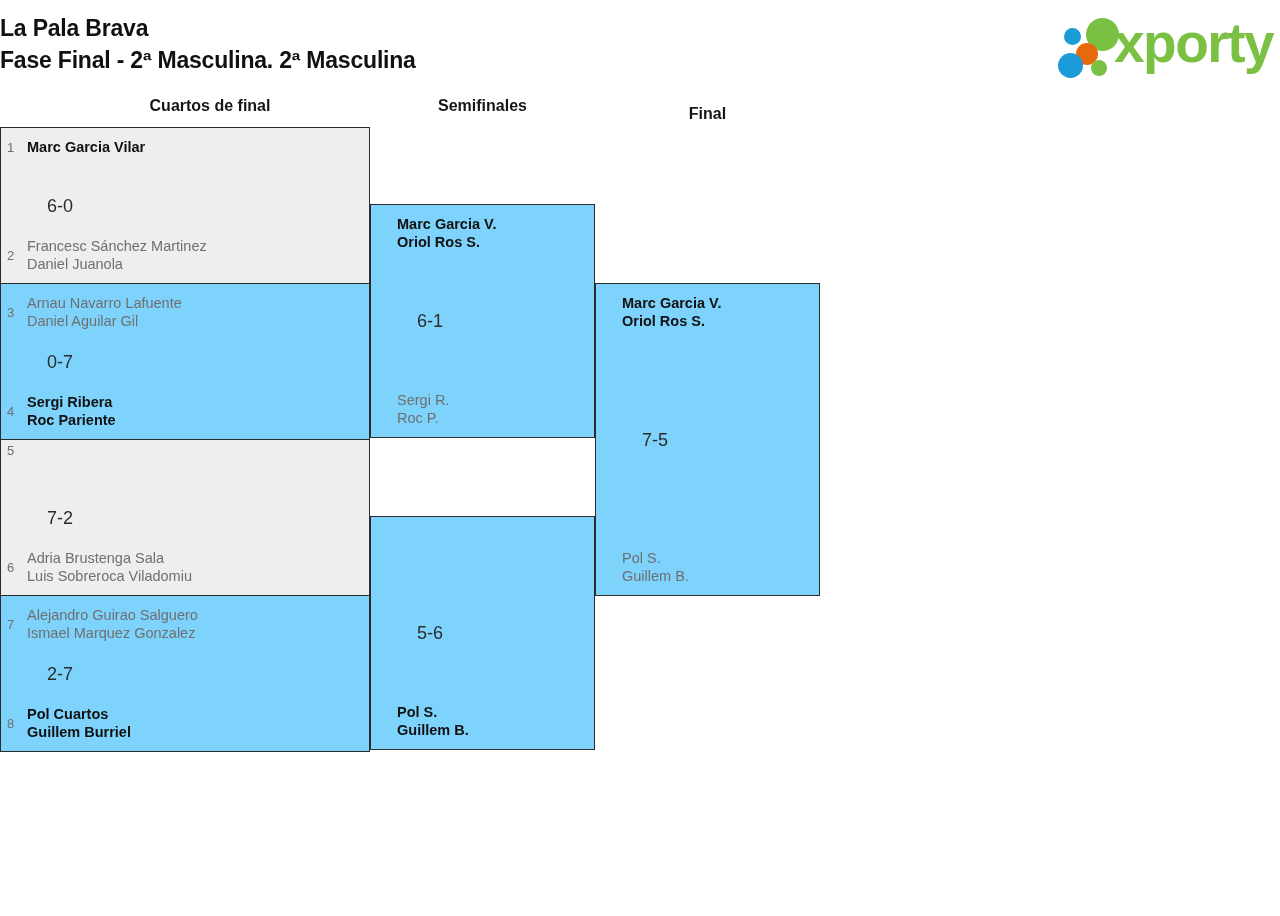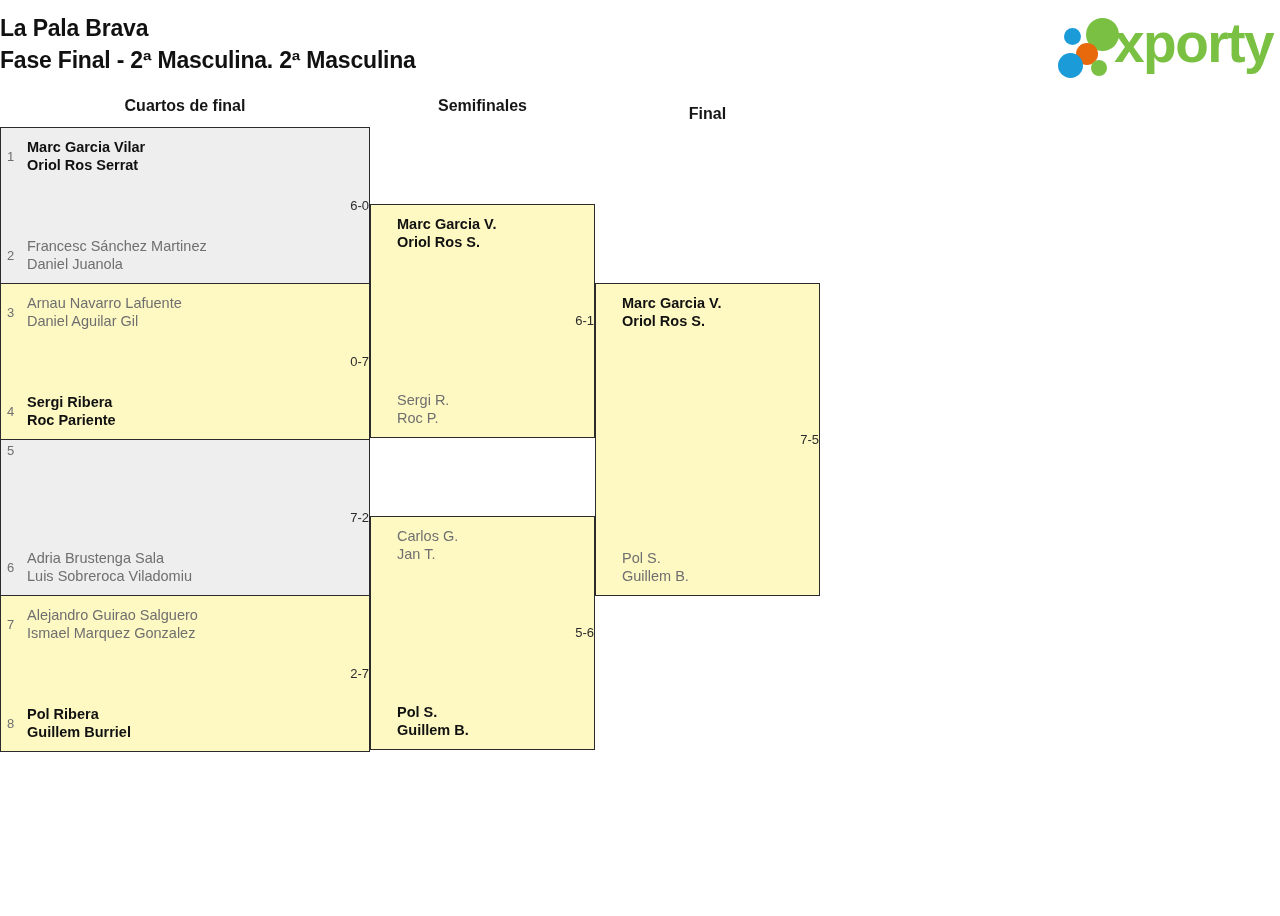--- a/index.html
+++ b/index.html
@@ -70,38 +70,38 @@
 
   
   .round-header {
     position: absolute;
     font-size: 16px;
     font-weight: 700;
     color: #161616;
     text-align: center;
     white-space: nowrap;
   }
-  #round-header-qf  { left: 0px;   top: 97px; width: 370px; }
+  #round-header-qf  { left: 0px;   top: 97px; width: 370px; padding-left: 25px; }
   #round-header-sf  { left: 370px; top: 97px; width: 225px; }
   #round-header-f   { left: 595px; top: 97px; width: 225px; margin-top: 8px; }
 
   
   #bracket {
     position: absolute;
     left: 0;
     top: 127px;
     width: 1280px;
     height: 640px;
   }
 
   .match {
     position: absolute;
     box-sizing: border-box;
     border: 1px solid #2b2b2b;
-    background: #fef9c3;
+    background: #7dd3fc;
   }
   .match.shaded { background: #eeeeee; }
 
   
   #match-qf1 { left: 0px; top: 0px;   width: 370px; height: 157px; }
   #match-qf2 { left: 0px; top: 156px; width: 370px; height: 157px; }
   #match-qf3 { left: 0px; top: 312px; width: 370px; height: 157px; }
   #match-qf4 { left: 0px; top: 468px; width: 370px; height: 157px; }
 
   
@@ -141,24 +141,25 @@
     color: #111111;
     font-weight: 700;
   }
 
   .score {
     position: absolute;
     left: 0;
     width: 100%;
     top: 50%;
     transform: translateY(-50%);
-    text-align: right;
-    font-size: 13px;
+    text-align: left;
+    font-size: 18px;
     color: #2b2b2b;
     line-height: 18px;
+    padding-left: 46px;
   }
   #match-f1 .score { padding-right: 0px; }
 </style>
 </head>
 <body>
 
 <div id="header">
 
   <div id="title-block">
     <div class="title-line">La Pala Brava</div>
@@ -181,21 +182,20 @@
 <div class="round-header" id="round-header-qf">Cuartos de final</div>
 <div class="round-header" id="round-header-sf">Semifinales</div>
 <div class="round-header" id="round-header-f">Final</div>
 
 <div id="bracket">
 
   <div class="match shaded" id="match-qf1">
     <div class="side side-top winner">
       <span class="seed">1</span>
       <div class="player">Marc Garcia Vilar</div>
-      <div class="player">Oriol Ros Serrat</div>
     </div>
     <div class="score">6-0</div>
     <div class="side side-bottom">
       <span class="seed">2</span>
       <div class="player">Francesc Sánchez Martinez</div>
       <div class="player">Daniel Juanola</div>
     </div>
   </div>
 
   <div class="match" id="match-qf2">
@@ -226,42 +226,38 @@
 
   <div class="match" id="match-qf4">
     <div class="side side-top">
       <span class="seed">7</span>
       <div class="player">Alejandro Guirao Salguero</div>
       <div class="player">Ismael Marquez Gonzalez</div>
     </div>
     <div class="score">2-7</div>
     <div class="side side-bottom winner">
       <span class="seed">8</span>
-      <div class="player">Pol Ribera</div>
+      <div class="player">Pol Cuartos</div>
       <div class="player">Guillem Burriel</div>
     </div>
   </div>
 
   <div class="match" id="match-sf1">
     <div class="side side-top winner">
       <div class="player">Marc Garcia V.</div>
       <div class="player">Oriol Ros S.</div>
     </div>
     <div class="score">6-1</div>
     <div class="side side-bottom">
       <div class="player">Sergi R.</div>
       <div class="player">Roc P.</div>
     </div>
   </div>
 
   <div class="match" id="match-sf2">
-    <div class="side side-top">
-      <div class="player">Carlos G.</div>
-      <div class="player">Jan T.</div>
-    </div>
     <div class="score">5-6</div>
     <div class="side side-bottom winner">
       <div class="player">Pol S.</div>
       <div class="player">Guillem B.</div>
     </div>
   </div>
 
   <div class="match" id="match-f1">
     <div class="side side-top winner">
       <div class="player">Marc Garcia V.</div>

